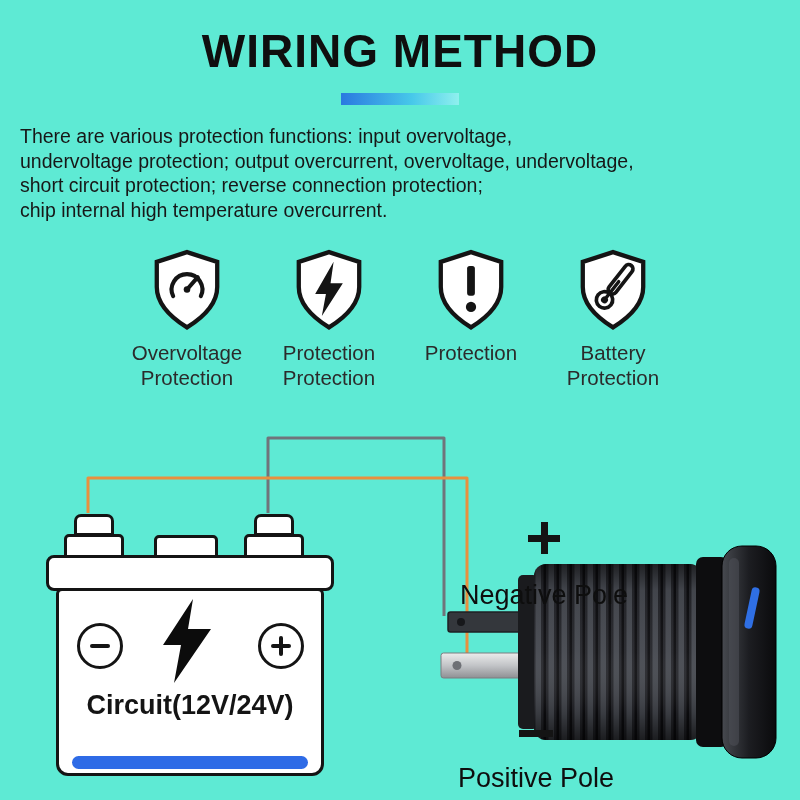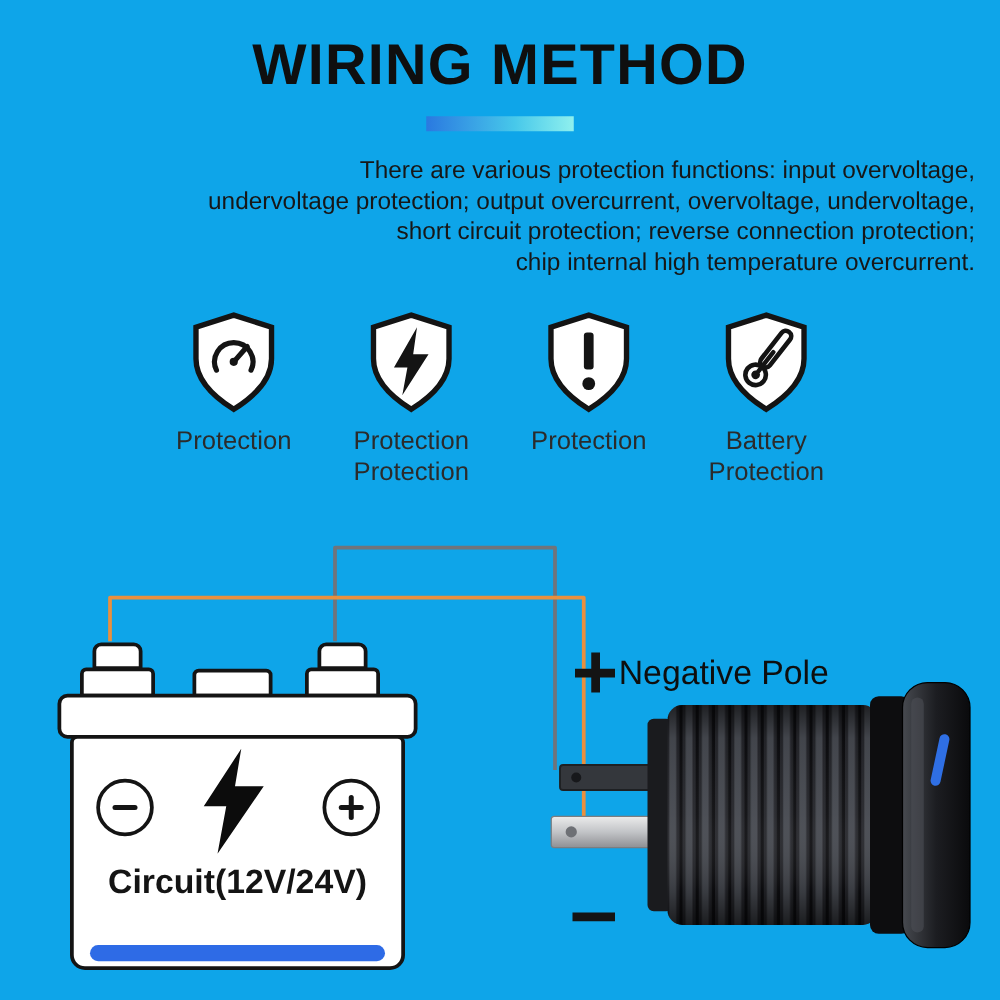--- a/index.html
+++ b/index.html
@@ -1,32 +1,32 @@
 <!DOCTYPE html>
 <html><head>
 <meta charset="utf-8">
 <style>
   * { box-sizing: border-box; margin: 0; padding: 0; }
   html, body { width: 800px; height: 800px; background: #ffffff; }
   body { font-family: "Liberation Sans", sans-serif; position: relative; overflow: hidden; }
-  .canvas { position: relative; width: 800px; height: 800px; background: #0ea5e9; }
+  .canvas { position: relative; width: 800px; height: 800px; background: #5eead4; }
 
   .title {
     position: absolute; top: 24px; left: 0; width: 100%;
     text-align: center; font-size: 46px; font-weight: 700;
     color: #0f0f0f; letter-spacing: 1px;
   }
   .divider {
     position: absolute; top: 93px; left: 50%; transform: translateX(-50%);
     width: 118px; height: 12px;
     background: linear-gradient(90deg, #2a79e0 0%, #47c8ea 60%, #8ff0ee 100%);
   }
   .desc {
     position: absolute; top: 124px; left: 50%; transform: translateX(-50%);
-    width: 760px; text-align: right;
+    width: 760px; text-align: left;
     font-size: 19.5px; line-height: 24.5px; color: #171717;
   }
 
   .features {
     position: absolute; top: 248px; left: 50%; transform: translateX(-50%);
     display: flex; gap: 4px;
   }
   .feature { width: 138px; display: flex; flex-direction: column; align-items: center; }
   .shield { width: 74px; height: 84px; }
   .feature-label { margin-top: 8px; text-align: center; font-size: 20.5px; line-height: 25px; color: #2b2b2b; }
@@ -59,21 +59,21 @@
   .bat-label {
     position: absolute; left: 56px; top: 690px; width: 268px; z-index: 3;
     text-align: center; font-size: 27px; font-weight: 600; color: #141414;
   }
   .bat-blue-bar {
     position: absolute; left: 72px; top: 756px; width: 236px; height: 13px;
     background: #2e6be6; border-radius: 7px; z-index: 3;
   }
 
   
-  .pole { position: absolute; display: flex; align-items: center; gap: 3px; z-index: 4; color: #0e0e0e; font-size: 27px; }
+  .pole { position: absolute; display: flex; align-items: center; gap: 26px; z-index: 4; color: #0e0e0e; font-size: 27px; flex-direction: column; }
   .pole-neg { left: 460px; top: 522px; }
   .pole-pos { left: 458px; top: 730px; }
   .marker-plus { position: relative; width: 32px; height: 32px; }
   .marker-plus::before { content: ""; position: absolute; left: 0; top: 12.5px; width: 32px; height: 7px; background: #141414; }
   .marker-plus::after  { content: ""; position: absolute; left: 12.5px; top: 0; width: 7px; height: 32px; background: #141414; }
   .marker-minus { width: 34px; height: 7px; background: #141414; }
 </style>
 </head>
 <body>
 
@@ -100,20 +100,21 @@
     <div class="feature">
       <svg class="shield" viewBox="0 0 72 82">
         <use href="#shield-path" fill="#ffffff" stroke="#141414" stroke-width="4.2"></use>
         <g stroke="#141414" stroke-width="4" fill="none" stroke-linecap="round">
           <path d="M22.5 47 A15 15 0 1 1 49.5 47"></path>
           <path d="M36 40.5 L46.5 28.5"></path>
         </g>
         <circle cx="36" cy="40.5" r="3.2" fill="#141414"></circle>
       </svg>
       <div class="feature-label">
+        <div>Overvoltage</div>
         <div>Protection</div>
       </div>
     </div>
 
     <div class="feature">
       <svg class="shield" viewBox="0 0 72 82">
         <use href="#shield-path" fill="#ffffff" stroke="#141414" stroke-width="4.2"></use>
         <path d="M40.5 13.5 L22.5 45 H33 L29 66.5 L49.5 34.5 H37.5 Z" fill="#141414"></path>
       </svg>
       <div class="feature-label">
@@ -219,15 +220,16 @@
     <div class="bat-label">Circuit(12V/24V)</div>
     <div class="bat-blue-bar"></div>
   </div>
 
   <div class="pole pole-neg">
     <span class="marker-plus"></span>
     <span>Negative Pole</span>
   </div>
   <div class="pole pole-pos">
     <span class="marker-minus"></span>
+    <span>Positive Pole</span>
   </div>
 
 </div>
 
 </body></html>

